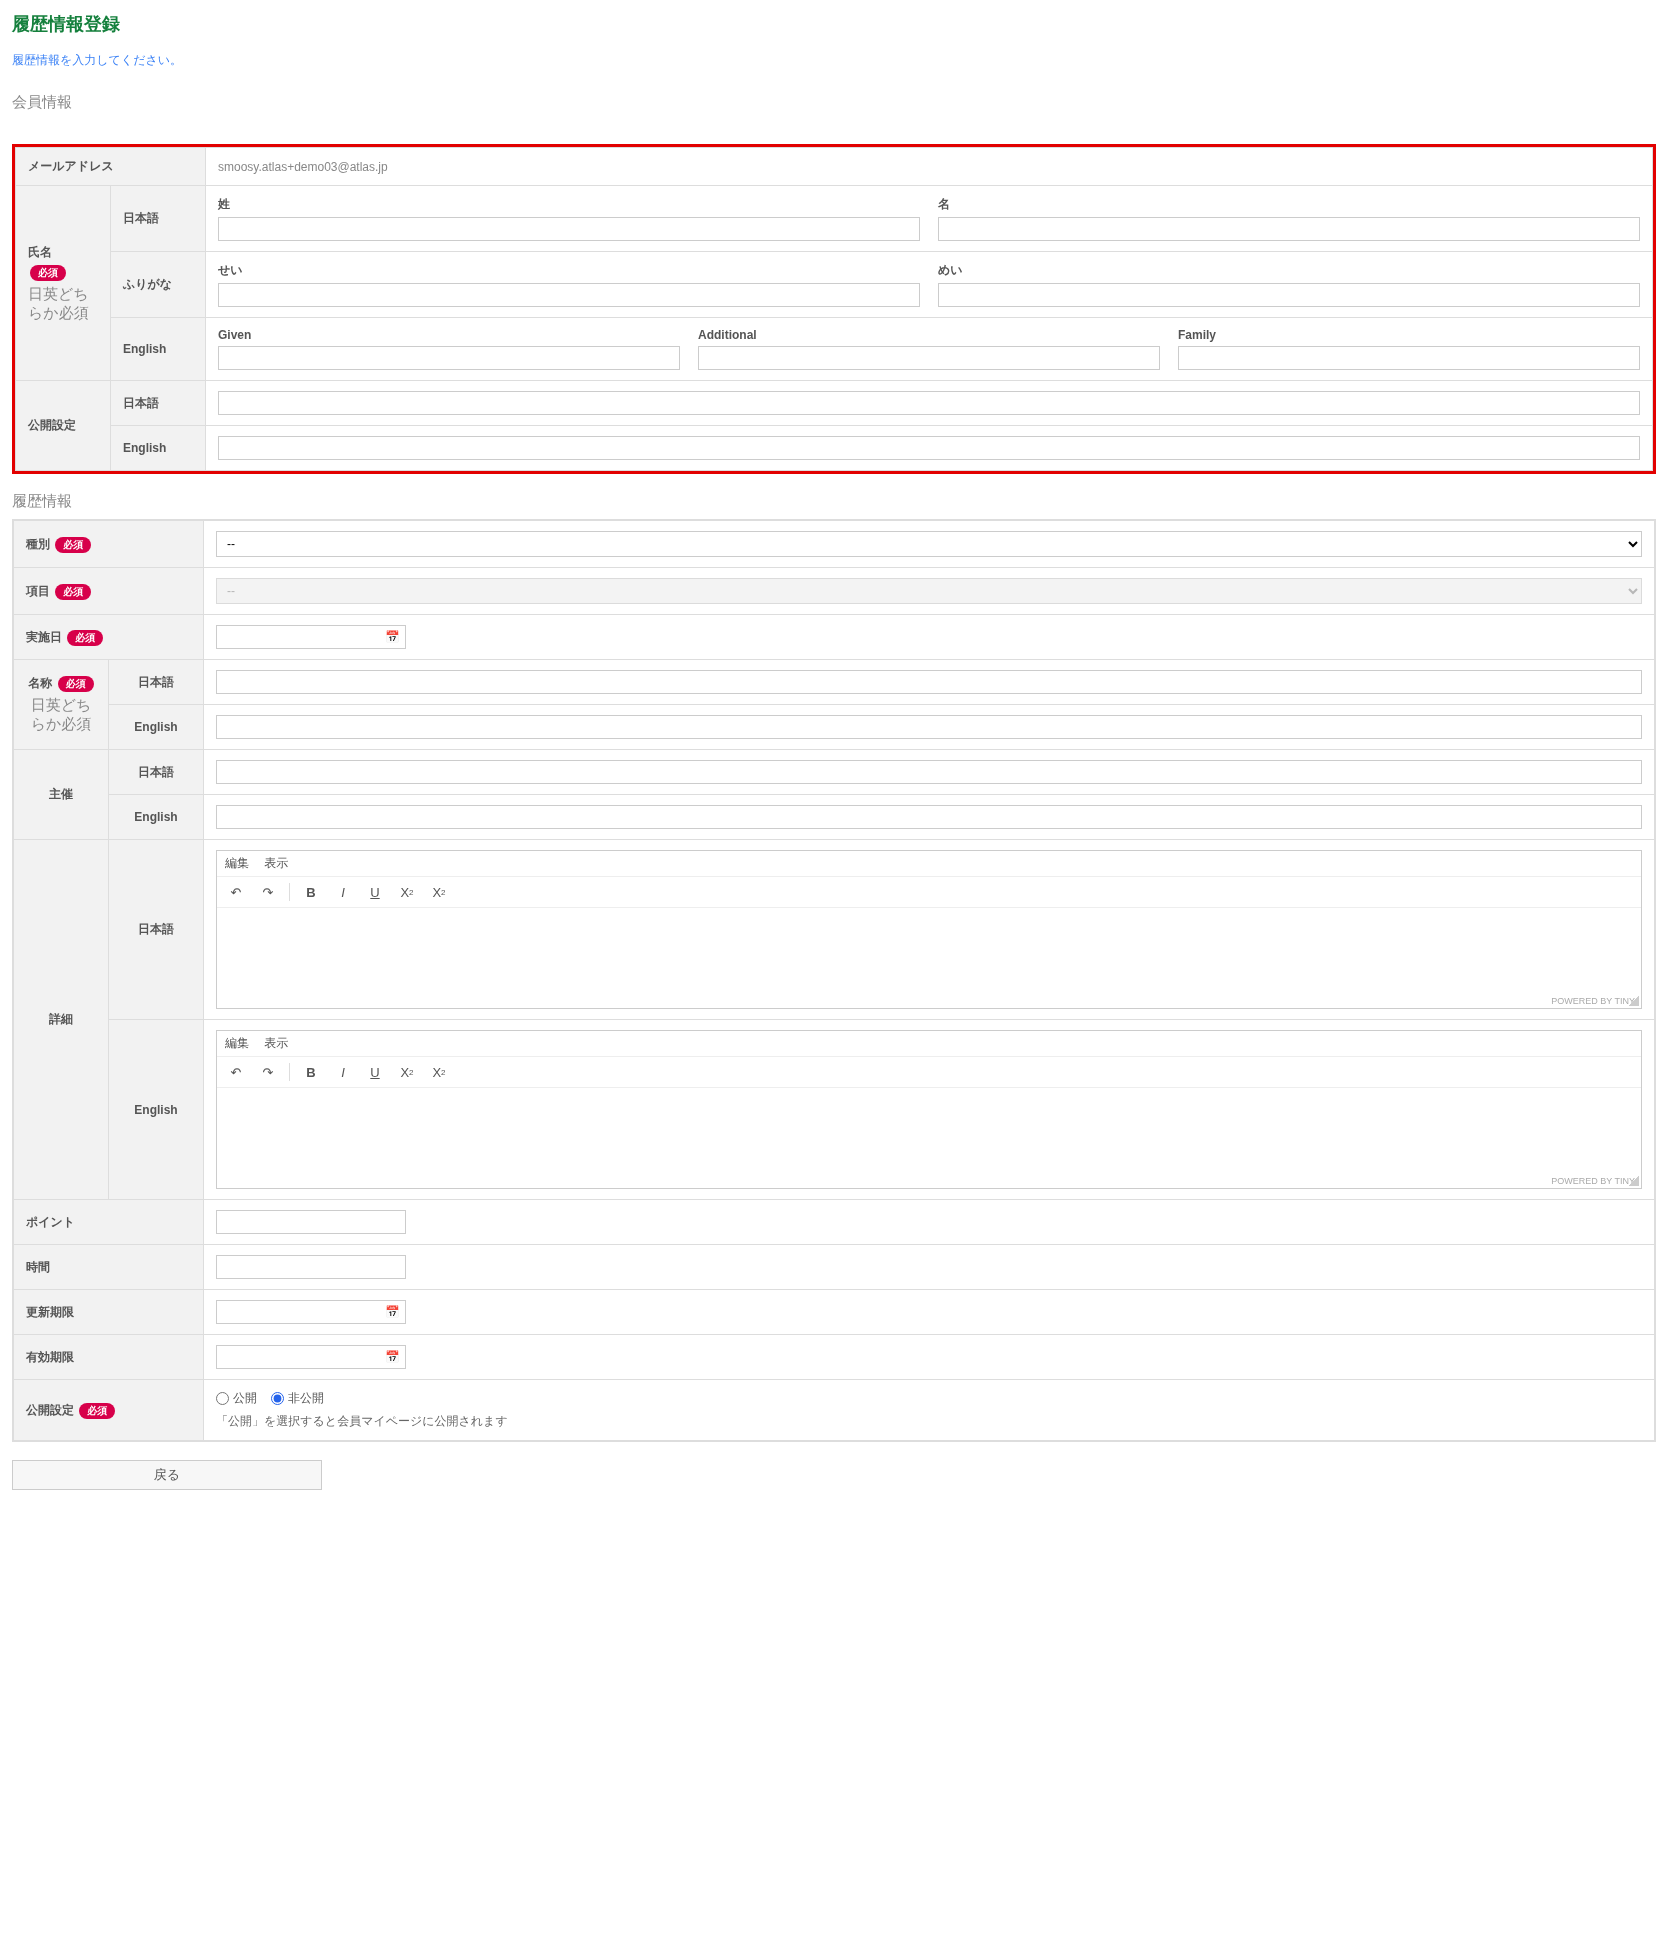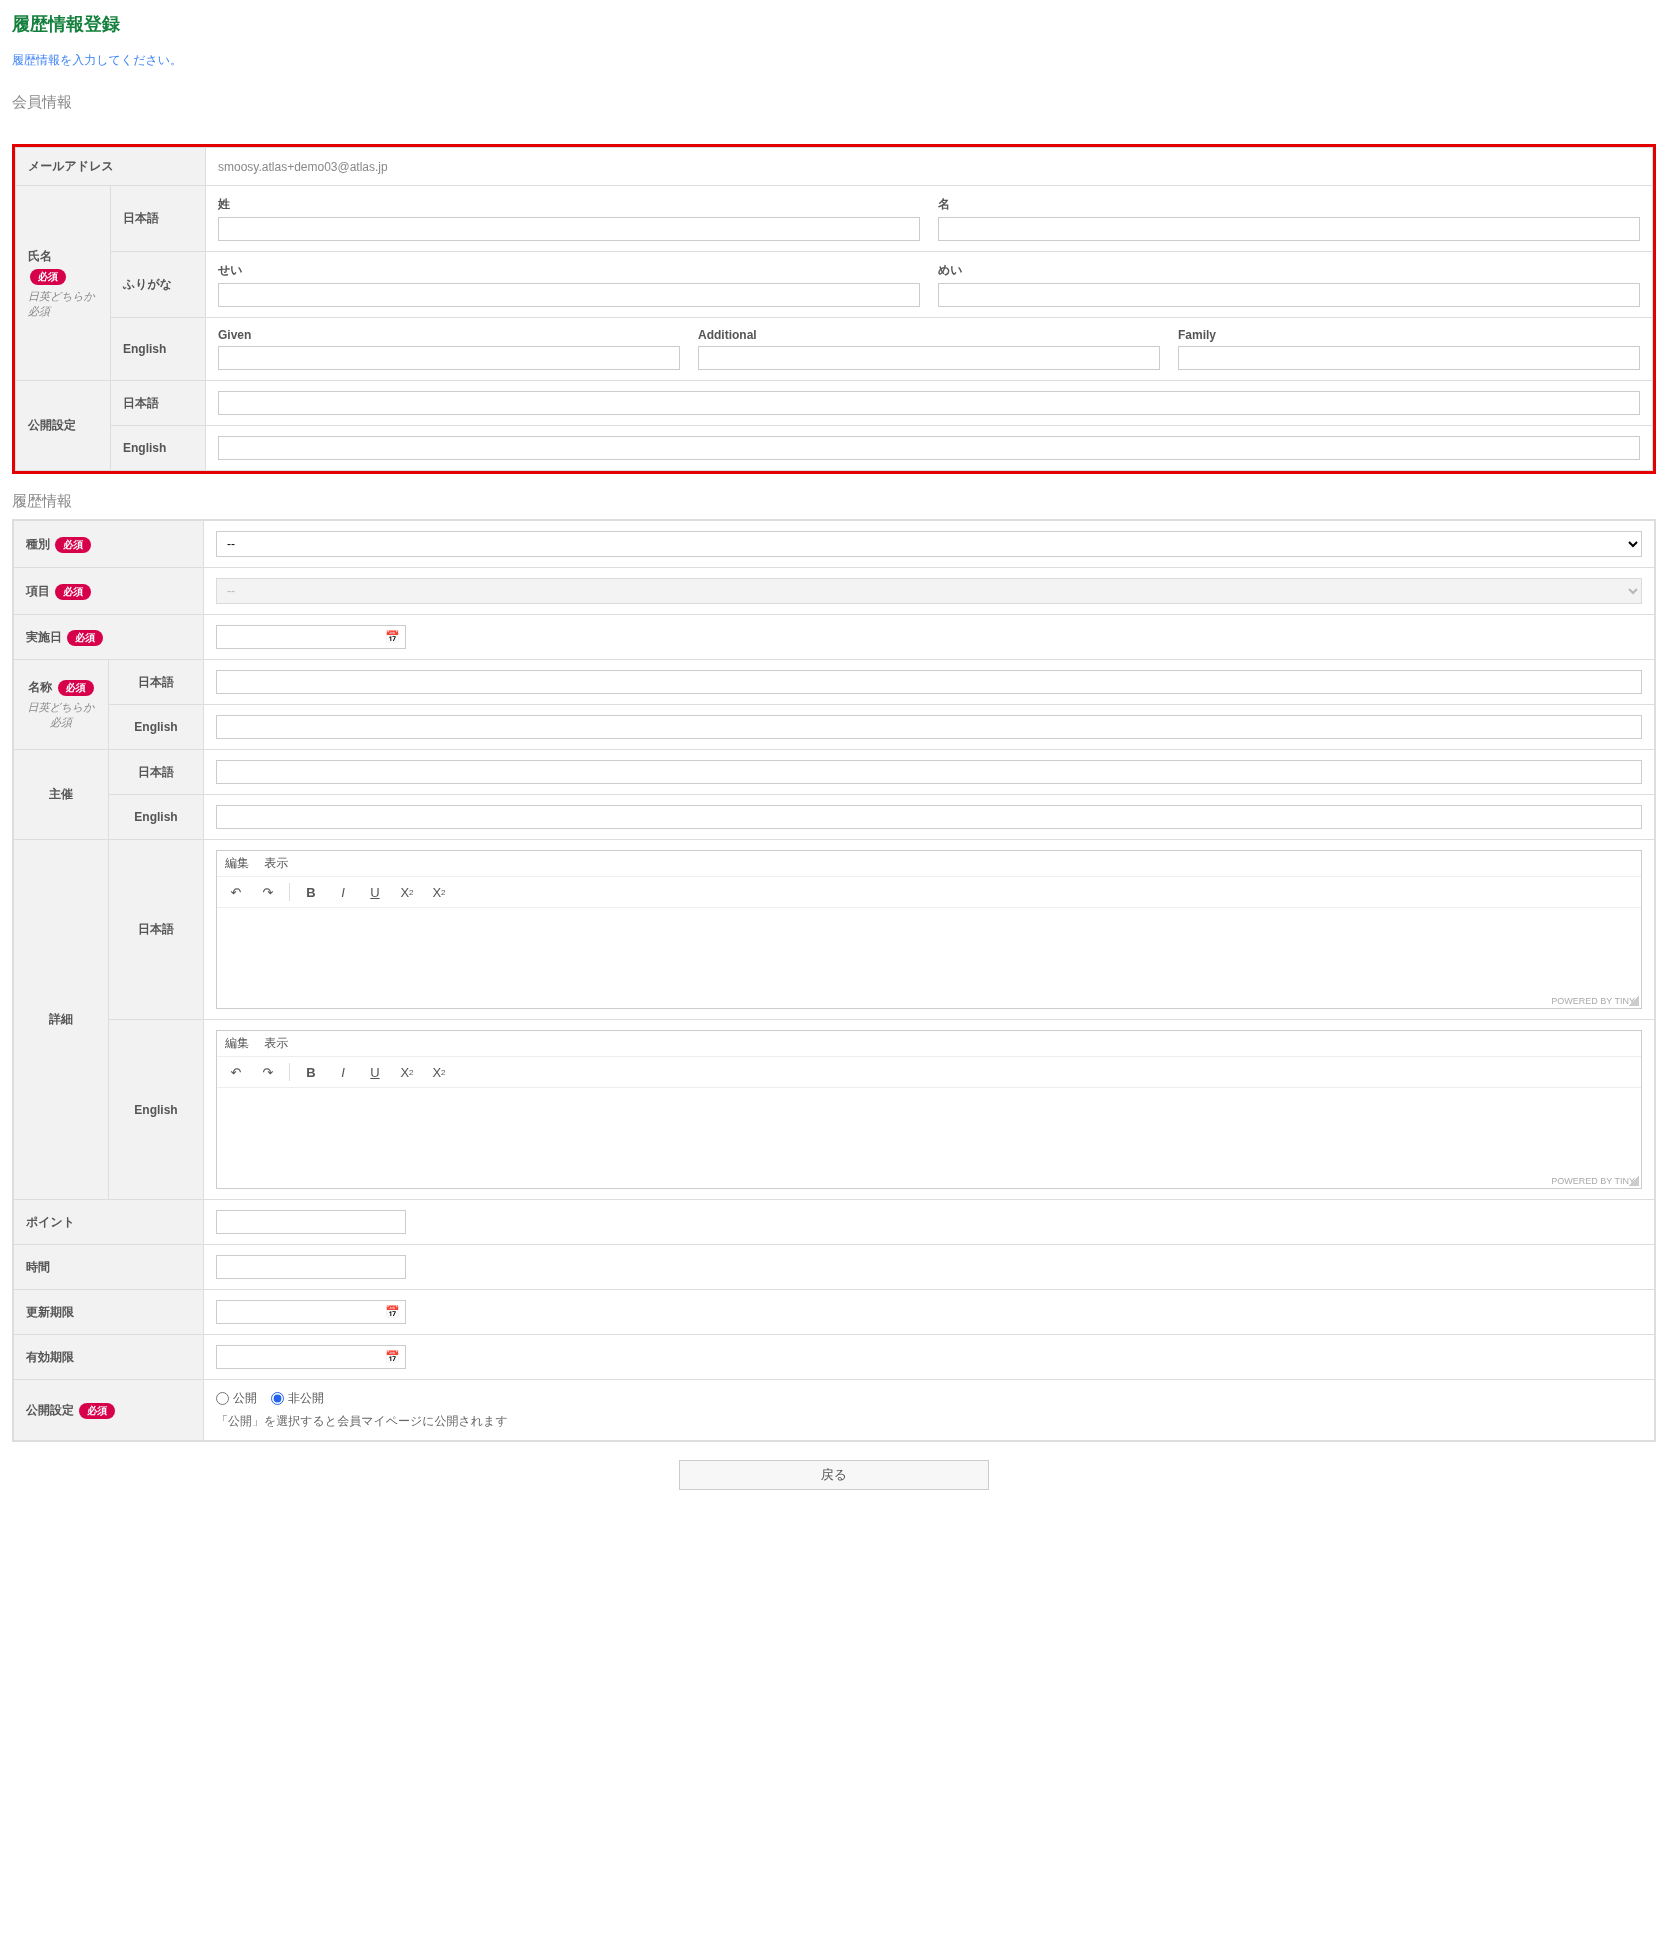--- a/index.html
+++ b/index.html
@@ -10,21 +10,21 @@
 .panel { border: 1px solid #ddd; }
 .panel.highlight { border: 3px solid #e20000; margin-top: 32px; }
 table.form { width: 100%; border-collapse: collapse; }
 table.form th, table.form td { border: 1px solid #ddd; padding: 10px 12px; vertical-align: middle; text-align: left; }
 table.form th { background: #f2f2f2; font-weight: bold; font-size: 12px; color: #555; }
 table.form th.col1 { width: 95px; }
 table.form th.col2 { width: 95px; }
 .hist th.col1 { width: 190px; margin-left: 37px; }
 .hist th.col2 { width: 95px; text-align: center; }
 .badge { display: inline-block; background: #d7004a; color: #fff; font-size: 10px; border-radius: 10px; padding: 1px 8px; font-weight: bold; margin-left: 2px; }
-.sub-note { display: block; font-weight: normal; font-size: 11px; color: #888; margin-top: 4px; font-style: italic; }
+.sub-note { display: block; font-weight: normal; font-size: 15px; color: #888; margin-top: 4px; }
 .field-row { display: flex; gap: 18px; }
 .field-col { flex: 1; display: flex; flex-direction: column; }
 .field-label { font-size: 12px; color: #555; font-weight: bold; margin-bottom: 4px; }
 input[type=text].txt { width: 100%; height: 24px; border: 1px solid #ccc; padding: 2px 6px; font-size: 12px; }
 input[type=text].txt-narrow { width: 190px; height: 24px; border: 1px solid #ccc; padding: 2px 6px; font-size: 12px; }
 .date-wrap { position: relative; width: 190px; }
 .date-wrap input { width: 100%; height: 24px; border: 1px solid #ccc; padding: 2px 24px 2px 6px; font-size: 12px; }
 .date-wrap .cal-icon { position: absolute; right: 6px; top: 50%; transform: translateY(-50%); font-size: 12px; color: #888; pointer-events: none; }
 select.sel { width: 100%; height: 26px; border: 1px solid #ccc; background: #fff; font-size: 12px; padding: 2px 6px; }
 select.sel[disabled] { background: #eee; color: #999; }
@@ -33,21 +33,21 @@
 .editor .menubar span { margin-right: 12px; cursor: default; }
 .editor .toolbar { padding: 4px 8px; display: flex; align-items: center; gap: 10px; border-bottom: 1px solid #eee; color: #555; }
 .editor .toolbar .tb-btn { width: 22px; height: 22px; display: inline-flex; align-items: center; justify-content: center; font-size: 13px; border-radius: 3px; cursor: default; }
 .editor .toolbar .sep { width: 1px; height: 18px; background: #ddd; }
 .editor .content { min-height: 86px; padding: 8px; }
 .editor .footer { text-align: right; font-size: 9px; color: #aaa; padding: 2px 6px; }
 .editor .resize { position: absolute; right: 2px; bottom: 2px; width: 10px; height: 10px; background: linear-gradient(135deg, transparent 50%, #ccc 50%);}
 .radio-row { display: flex; align-items: center; gap: 14px; margin-bottom: 6px; }
 .radio-row label { display: flex; align-items: center; gap: 4px; font-size: 12px; color: #555; }
 .help-note { font-size: 12px; color: #666; }
-.button-row { display: flex; justify-content: center; gap: 30px; margin-top: 18px; }
+.button-row { display: flex; justify-content: flex-start; gap: 30px; margin-top: 18px; }
 .btn { width: 310px; height: 30px; border: 1px solid #ccc; font-size: 13px; cursor: pointer; display: inline-flex; align-items: center; justify-content: center; }
 .btn-secondary { background: #f7f7f7; color: #555; }
 .btn-primary { background: #6a7a1f; color: #fff; border-color: #6a7a1f; }
 .submit-highlight { border: 3px solid #e20000; padding: 4px; }
 .radio-row input[type=radio] { accent-color: #2563eb; }
 </style>
 </head>
 <body>
 
 <h1 class="page-title">履歴情報登録</h1>

